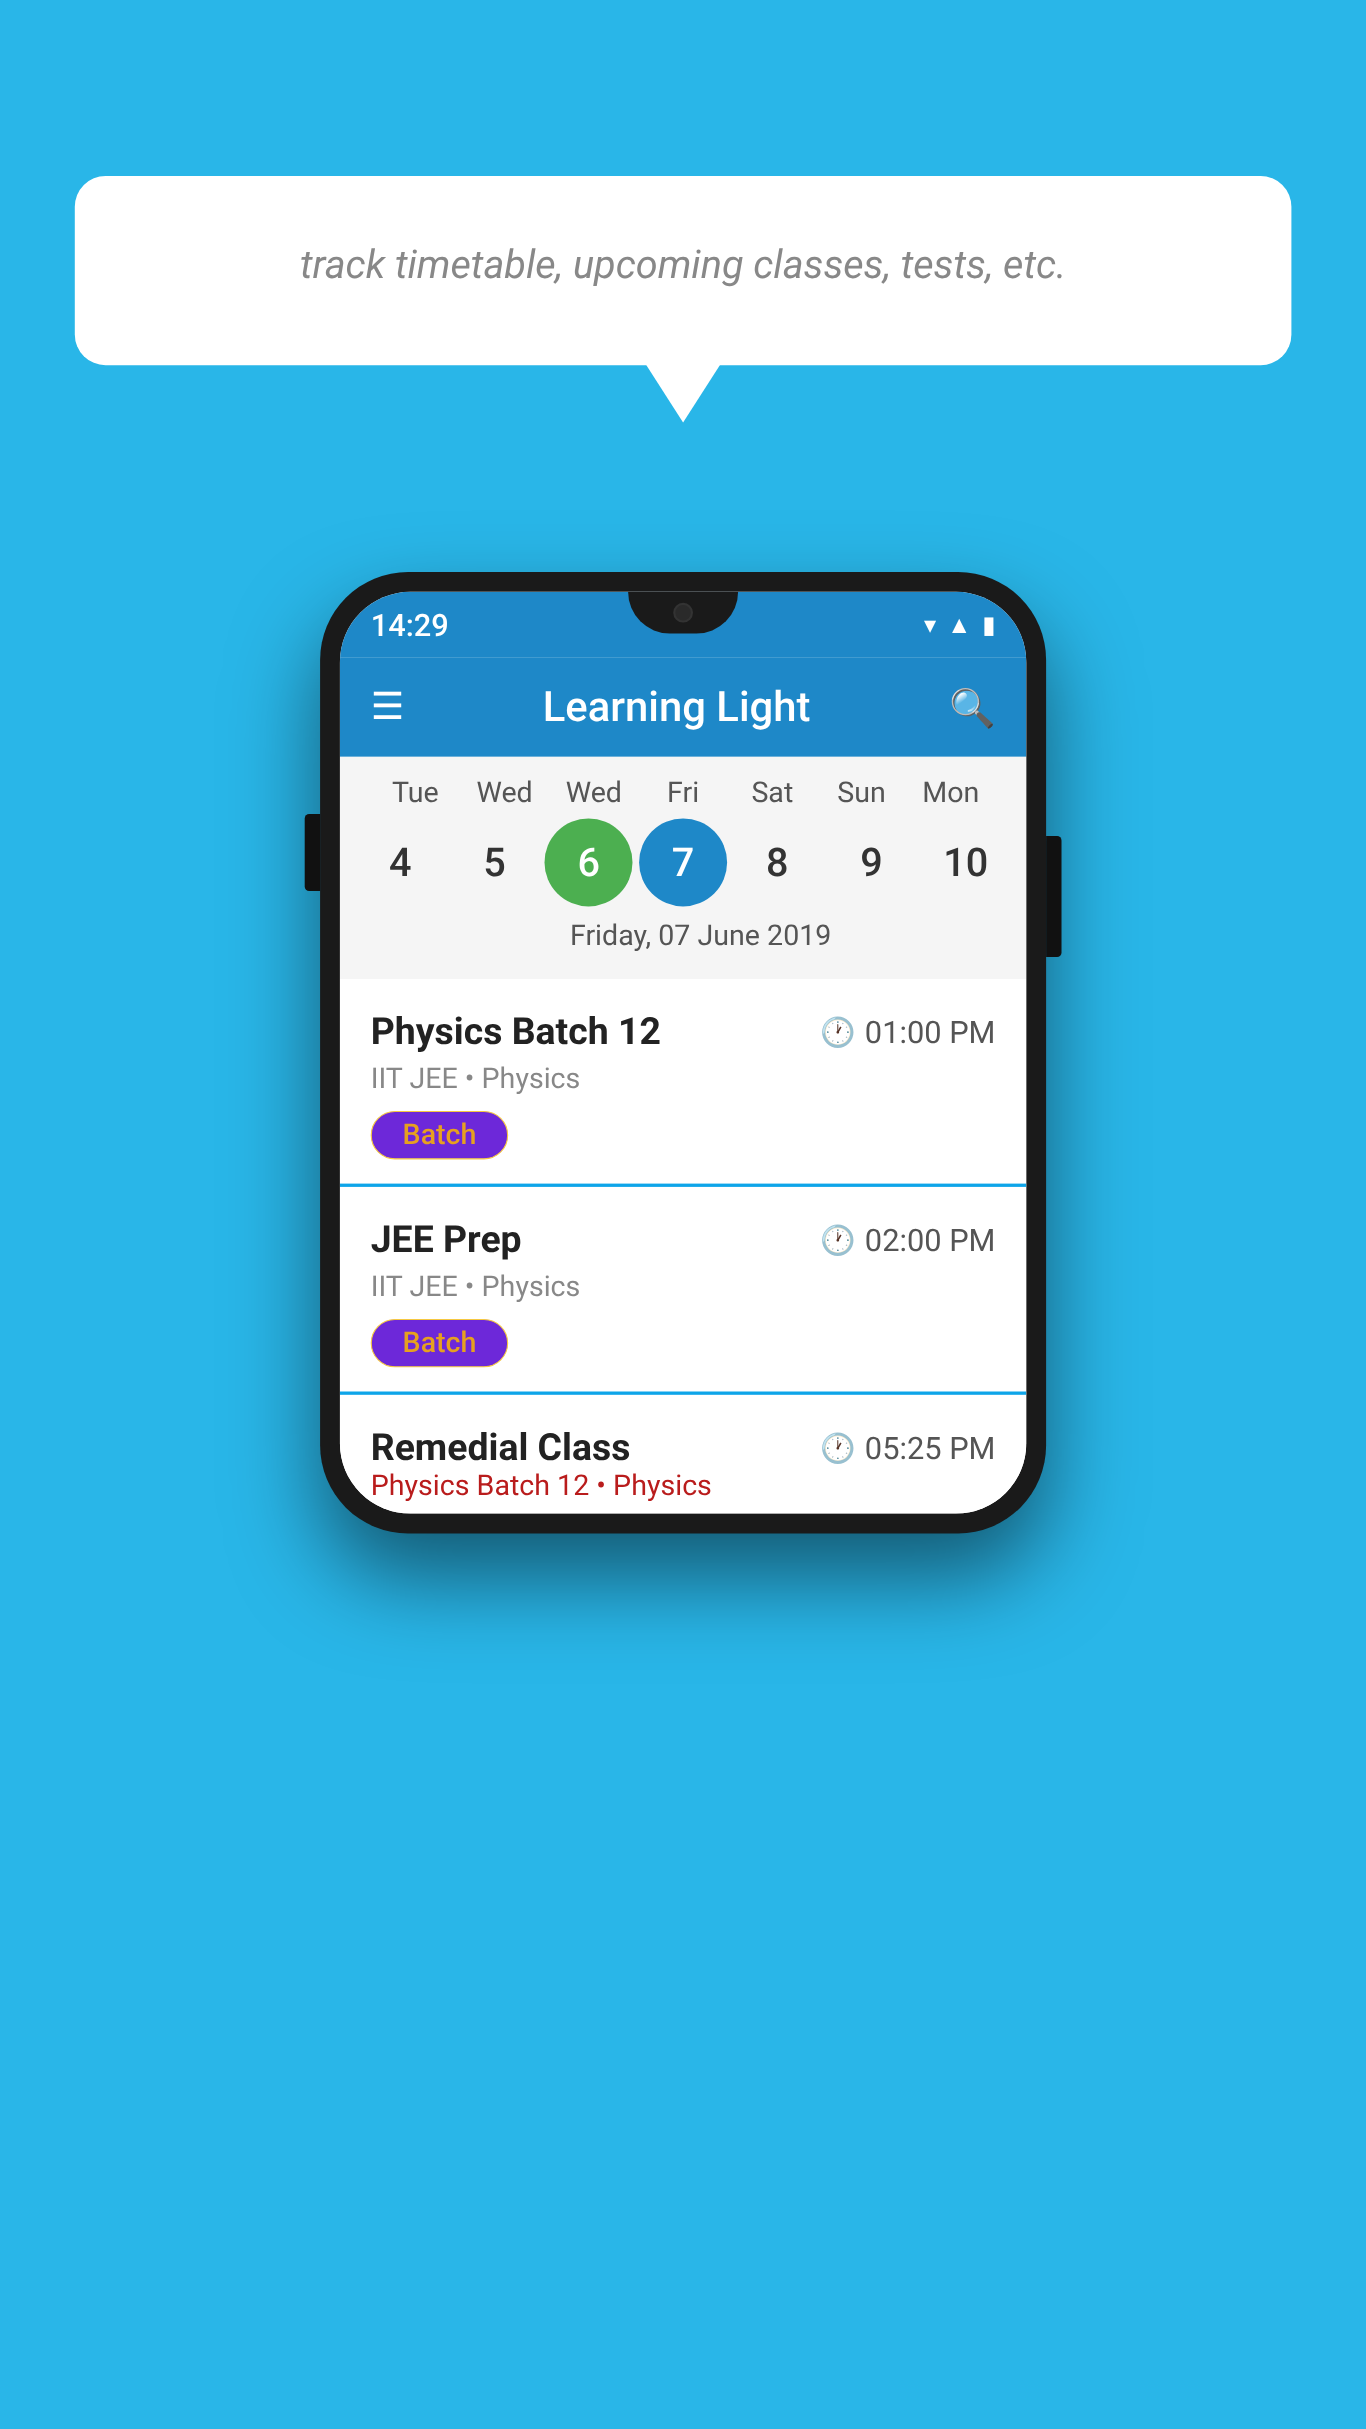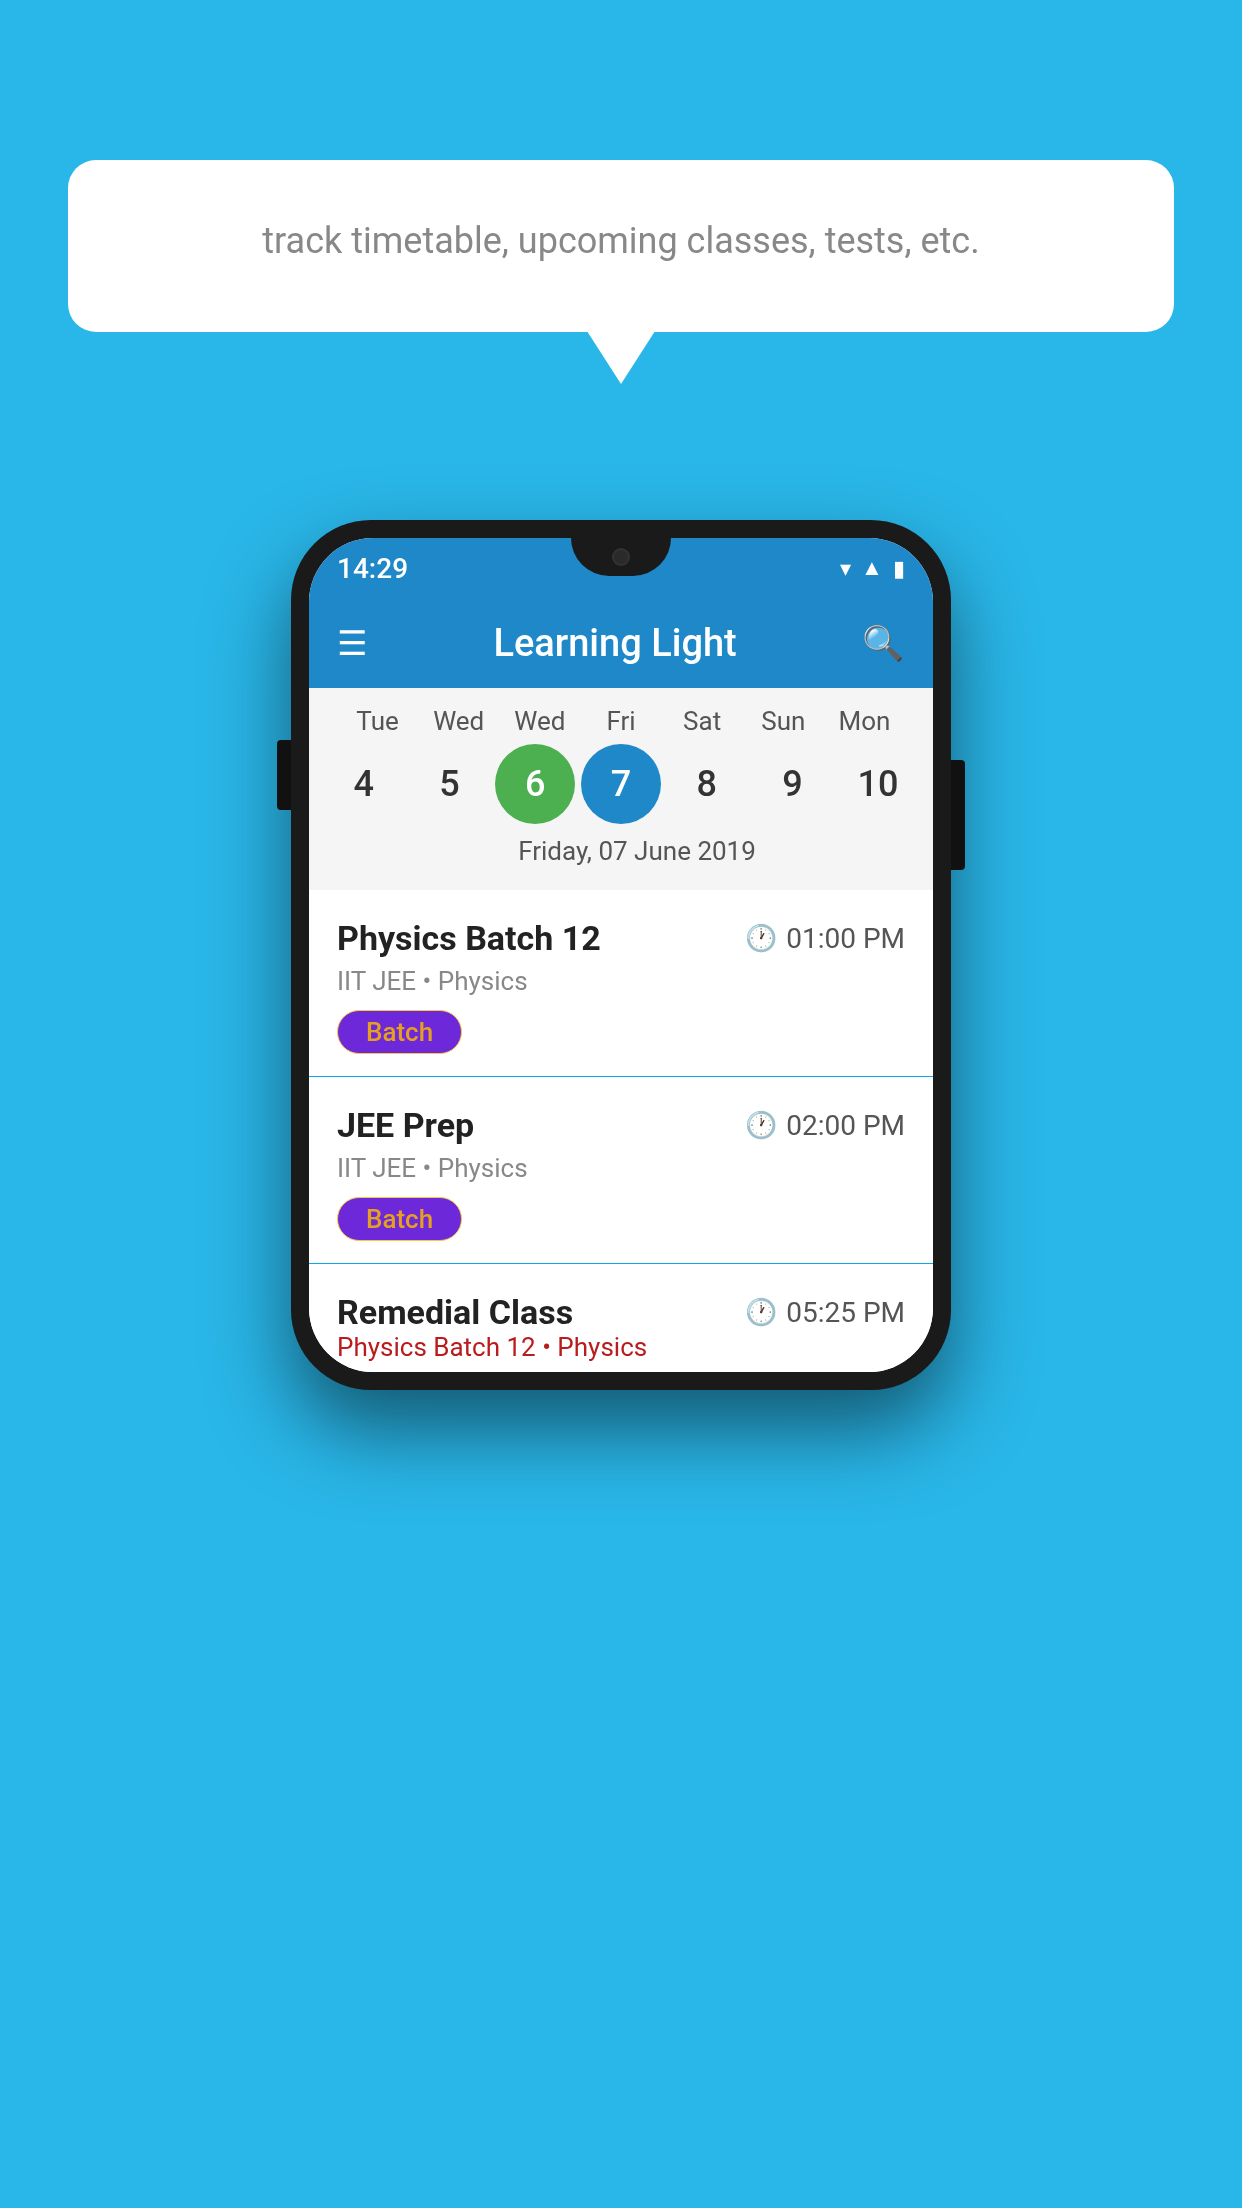--- a/index.html
+++ b/index.html
@@ -52,20 +52,21 @@
       font-weight: 400;
       color: #29b6e8;
       line-height: 1.1;
       margin-bottom: 20px;
     }
 
     .bubble-subtitle {
       font-size: 36px;
       color: #888;
       font-weight: 400;
+      font-style: italic;
     }
 
     
     .phone-wrapper {
       position: absolute;
       top: 520px;
       left: 50%;
       transform: translateX(-50%);
       width: 660px;
     }
@@ -245,21 +246,21 @@
       padding-left: 32px;
     }
 
     
     .class-list {
       background: white;
     }
 
     .class-item {
       padding: 28px 28px 22px 28px;
-      border-bottom: 1px solid #0ea5e9;
+      border-bottom: 3px solid #0ea5e9;
     }
 
     .class-item-header {
       display: flex;
       justify-content: space-between;
       align-items: center;
       margin-bottom: 8px;
     }
 
     .class-name {

